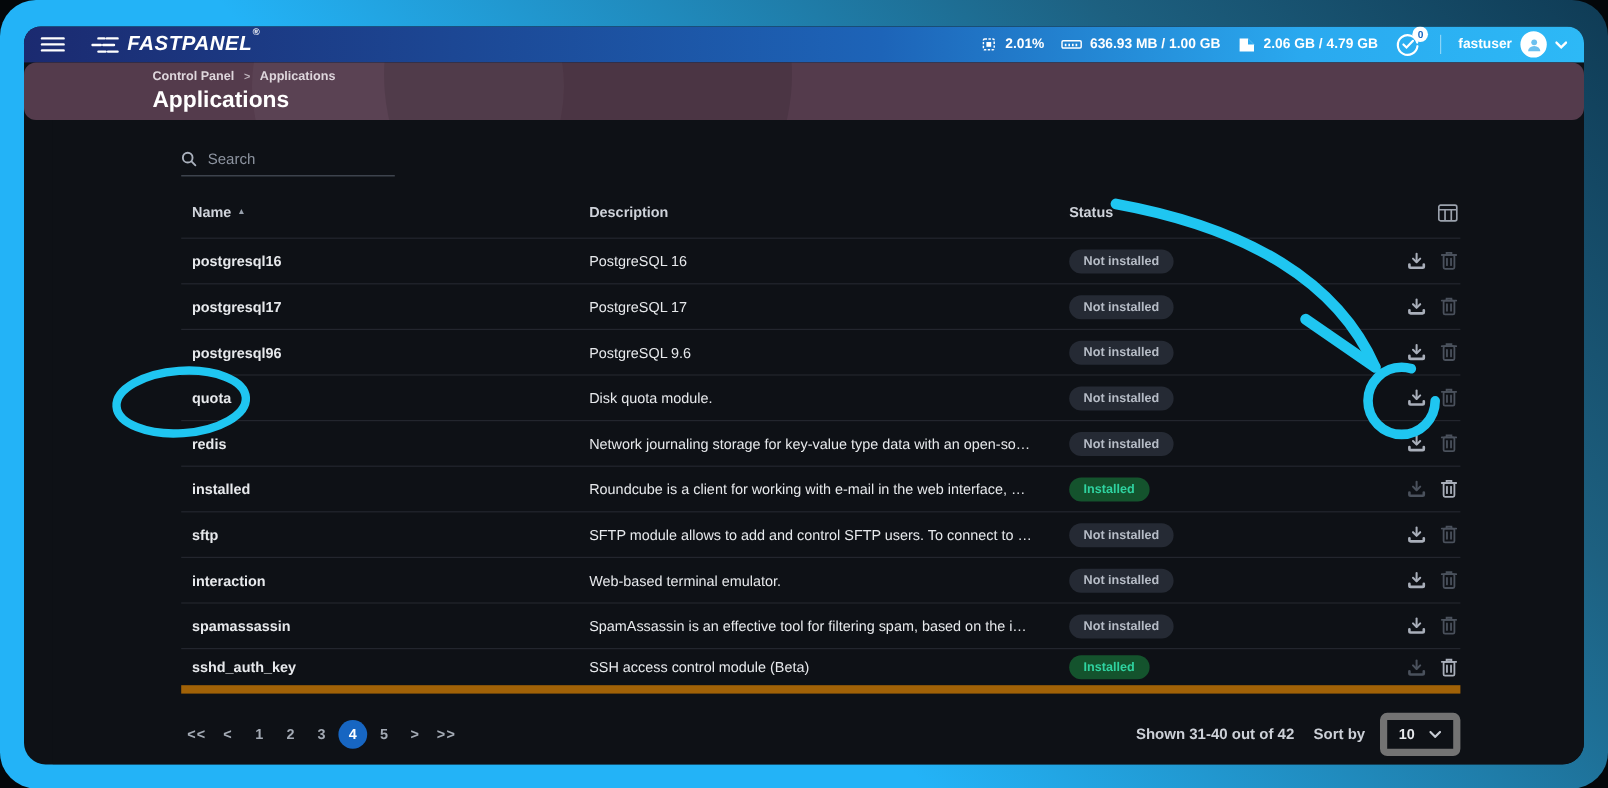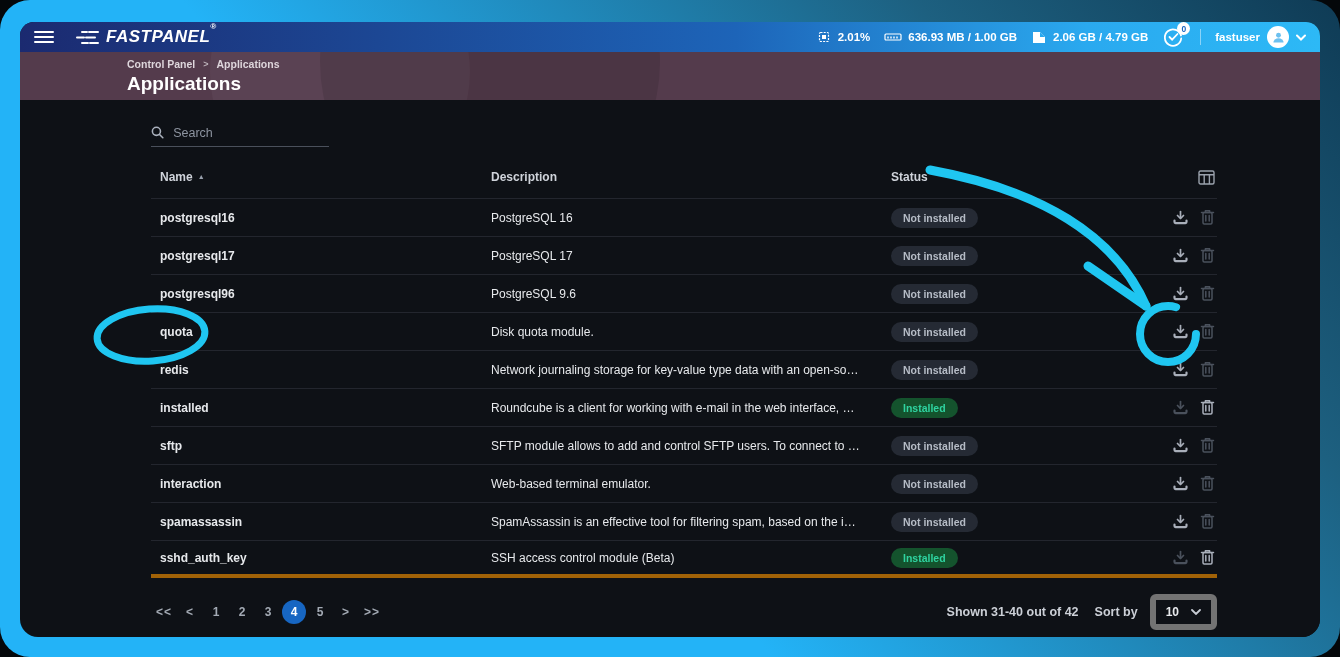--- a/index.html
+++ b/index.html
@@ -26,21 +26,21 @@
   .notif { position:relative; width:24px; height:22px; }
   .notif-badge { position:absolute; top:-4px; right:-4px; background:#fff; color:#1766c2;
     font-size:8.5px; font-weight:bold; width:13px; height:13px; border-radius:50%;
     display:flex; align-items:center; justify-content:center; }
   .tb-divider { width:1px; height:16px; background:rgba(255,255,255,.45); }
   .user { display:flex; align-items:center; gap:7px; cursor:pointer; }
   .avatar { width:22px; height:22px; border-radius:50%; background:#fff; display:flex; align-items:center; justify-content:center; }
 
   
   .pageheader { height:48px; flex:0 0 48px; background:#543b4c; position:relative; overflow:hidden;
-    padding:6px 0 0 107px; color:#fff; }
+    padding:6px 0 0 107px; color:#fff;border-radius:10px; }
   .ph-circle1 { position:absolute; left:190px; top:-110px; width:260px; height:260px; border-radius:50%;
     background:rgba(255,255,255,.04); }
   .ph-circle2 { position:absolute; left:300px; top:-160px; width:340px; height:340px; border-radius:50%;
     background:rgba(0,0,0,.10); }
   .breadcrumb { position:relative; font-size:10.5px; font-weight:bold; color:#ded6dc; display:flex; gap:8px; align-items:center; }
   .crumb { cursor:pointer; }
   .crumb-sep { font-size:9px; color:#bdb2ba; }
   .page-title { position:relative; font-size:19px; font-weight:bold; margin-top:3px; }
 
   
@@ -48,21 +48,21 @@
   .inner { margin:0 103px 0 107px; }
 
   .searchbox { margin-top:25px; width:178px; display:flex; align-items:center; gap:9px;
     border-bottom:1px solid #4a505b; padding-bottom:6px; }
   .searchbox input { background:transparent; border:none; outline:none; color:#dfe2e7;
     font-size:12.5px; width:100%; font-family:inherit; }
   .searchbox input::placeholder { color:#8d94a0; }
 
   .table { margin-top:23px; }
   .trow { display:flex; align-items:center; height:38px; border-top:1px solid #23262e; font-size:12px; color:#e7e9ec; }
-  .trow:last-of-type { border-bottom:4px solid #a16207; }
+  .trow:last-of-type { border-bottom:7px solid #a16207; }
   .thead { height:28px; border-top:none; font-weight:bold; color:#cfd3da; align-items:flex-start; }
   .col-name { width:340px; padding-left:9px; font-weight:bold; display:flex; align-items:center; gap:5px; }
   .col-desc { width:400px; padding-right:30px; white-space:nowrap; overflow:hidden; text-overflow:ellipsis; }
   .col-status { flex:1; }
   .col-actions { width:70px; display:flex; gap:11px; justify-content:flex-end; padding-right:2px; }
   .sort-arrow { font-size:7px; color:#98a0ac; position:relative; top:-1px; }
 
   .badge { display:inline-block; font-size:10.5px; font-weight:bold; padding:4px 12px; border-radius:13px; }
   .badge.not { background:#252a34; color:#b6bcc6; }
   .badge.yes { background:#14532d; color:#2fd3a0; }

